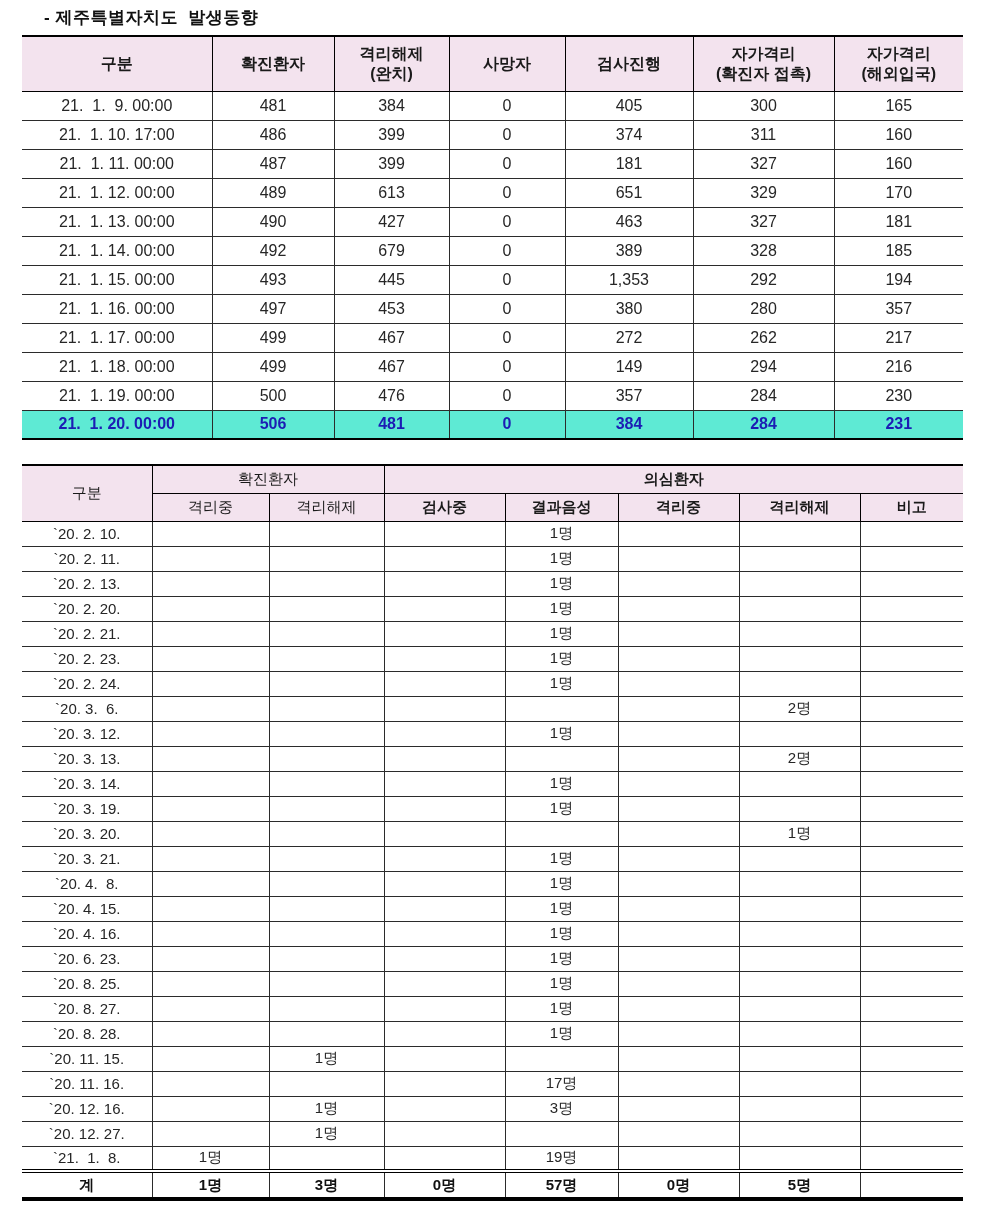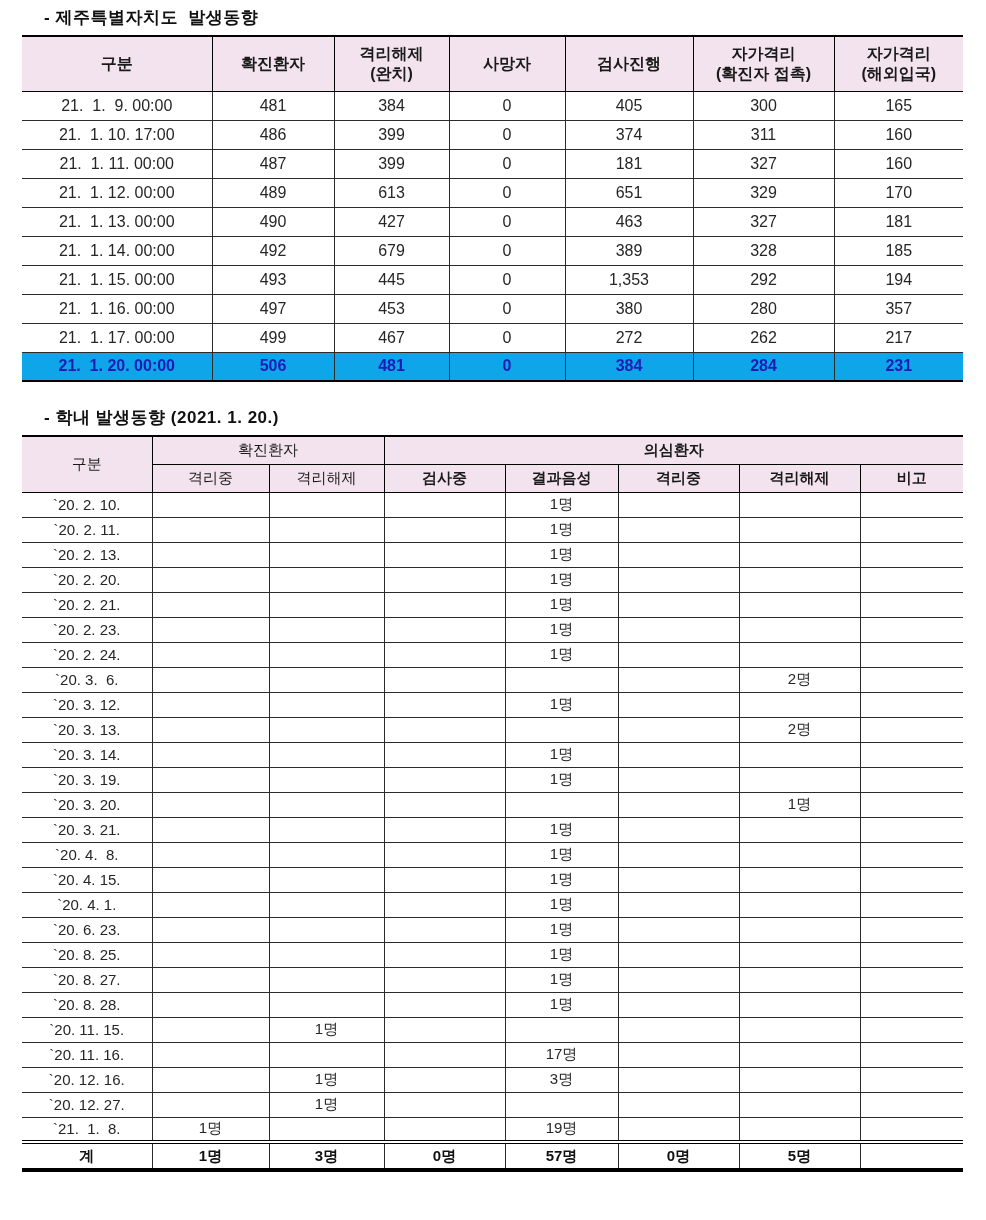--- a/index.html
+++ b/index.html
@@ -49,21 +49,21 @@
     font-size: 16px;
     text-align: center;
     vertical-align: middle;
     border-bottom: 1px solid #2b2b2b;
     border-right: 1px solid #2b2b2b;
     white-space: pre;
     color: #262626;
   }
   #table1 td:last-child { border-right: none; }
   #table1 tbody tr.hl td {
-    background: #0ea5e9;
+    background: #5eead4;
     color: #1c1cb4;
     font-weight: 700;
     border-bottom: 2px solid #000;
   }
 
   
   #table2 { border-top: 2px solid #000; }
   #table2 th {
     background: #f3e3ee;
     font-size: 15px;
@@ -202,35 +202,52 @@
           </tr>
           <tr>
             <td>21.  1. 17. 00:00</td>
             <td>499</td>
             <td>467</td>
             <td>0</td>
             <td>272</td>
             <td>262</td>
             <td>217</td>
           </tr>
+          <tr>
+            <td>21.  1. 18. 00:00</td>
+            <td>499</td>
+            <td>467</td>
+            <td>0</td>
+            <td>149</td>
+            <td>294</td>
+            <td>216</td>
+          </tr>
+          <tr>
+            <td>21.  1. 19. 00:00</td>
+            <td>500</td>
+            <td>476</td>
+            <td>0</td>
+            <td>357</td>
+            <td>284</td>
+            <td>230</td>
+          </tr>
           <tr class="hl">
             <td>21.  1. 20. 00:00</td>
             <td>506</td>
             <td>481</td>
             <td>0</td>
             <td>384</td>
             <td>284</td>
             <td>231</td>
           </tr>
         </tbody>
     </table>
   </div>
 
   <div class="section">
-    <div class="section-title">- 학내 발생동향 (2021. 1. 20.)</div>
     <table id="table2">
       <colgroup id="t2-cols">
           <col style="width: 130px;">
           <col style="width: 117px;">
           <col style="width: 115px;">
           <col style="width: 121px;">
           <col style="width: 113px;">
           <col style="width: 121px;">
           <col style="width: 121px;">
           <col style="width: 103px;">
@@ -406,21 +423,21 @@
             <td>`20. 4. 15.</td>
             <td></td>
             <td></td>
             <td></td>
             <td>1명</td>
             <td></td>
             <td></td>
             <td></td>
           </tr>
           <tr>
-            <td>`20. 4. 1.</td>
+            <td>`20. 4. 16.</td>
             <td></td>
             <td></td>
             <td></td>
             <td>1명</td>
             <td></td>
             <td></td>
             <td></td>
           </tr>
           <tr>
             <td>`20. 6. 23.</td>

